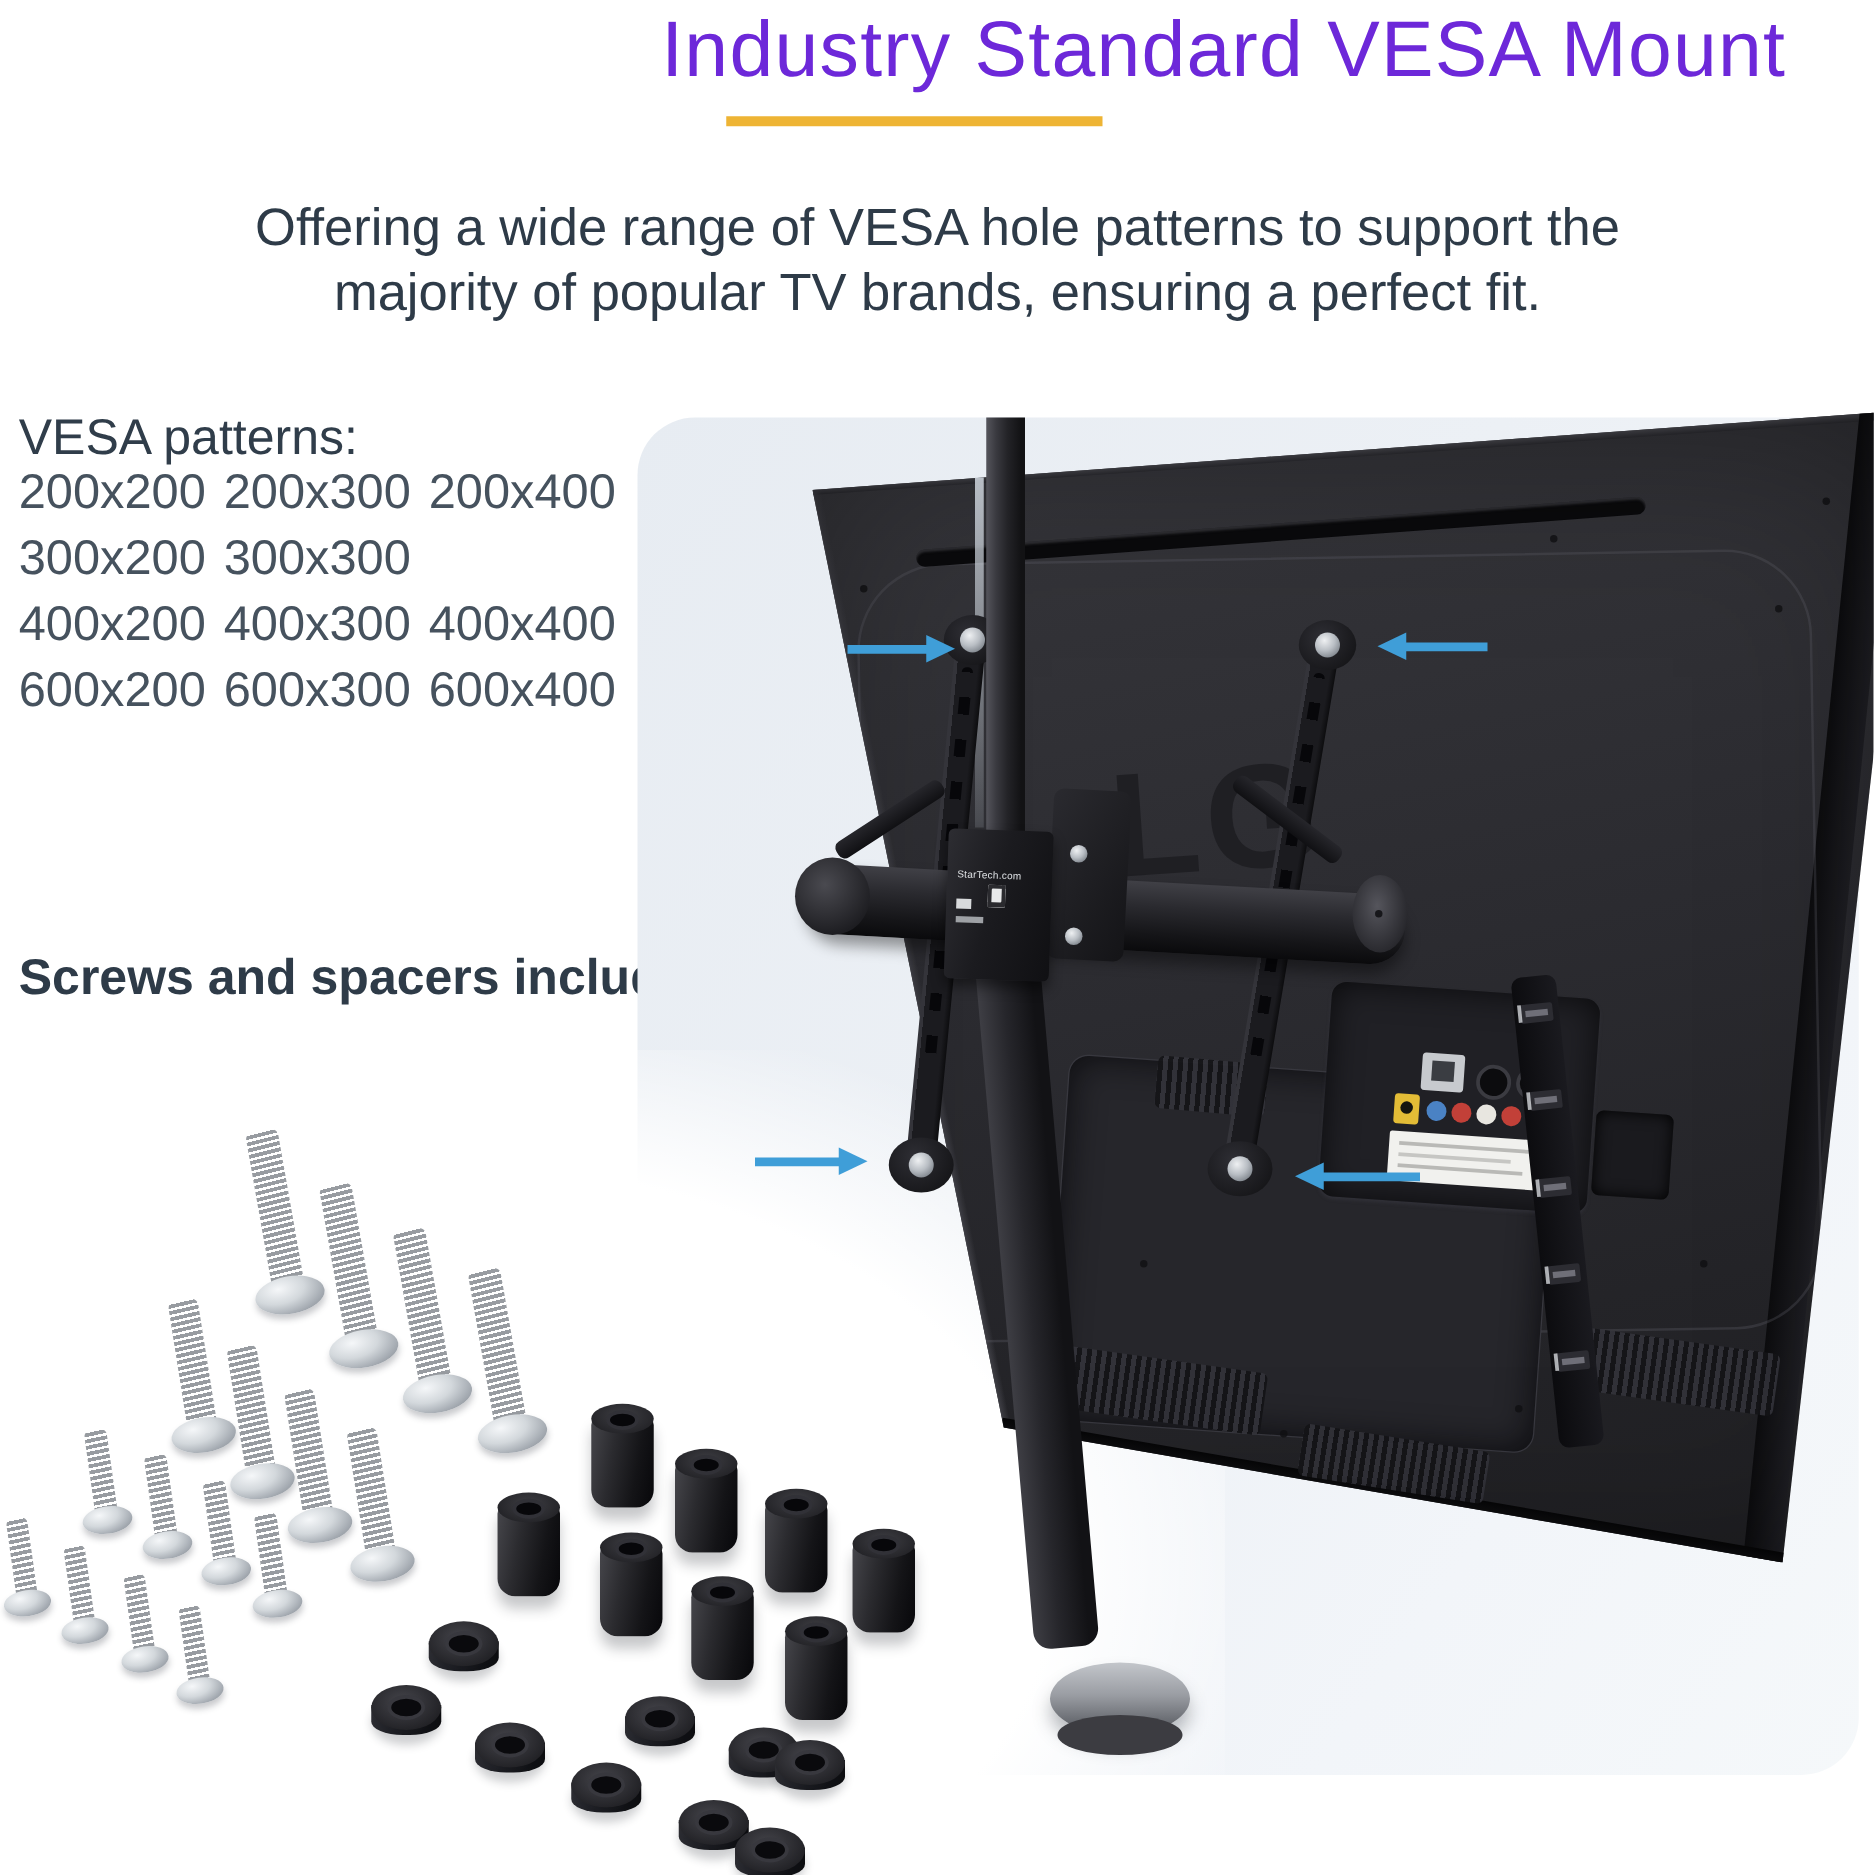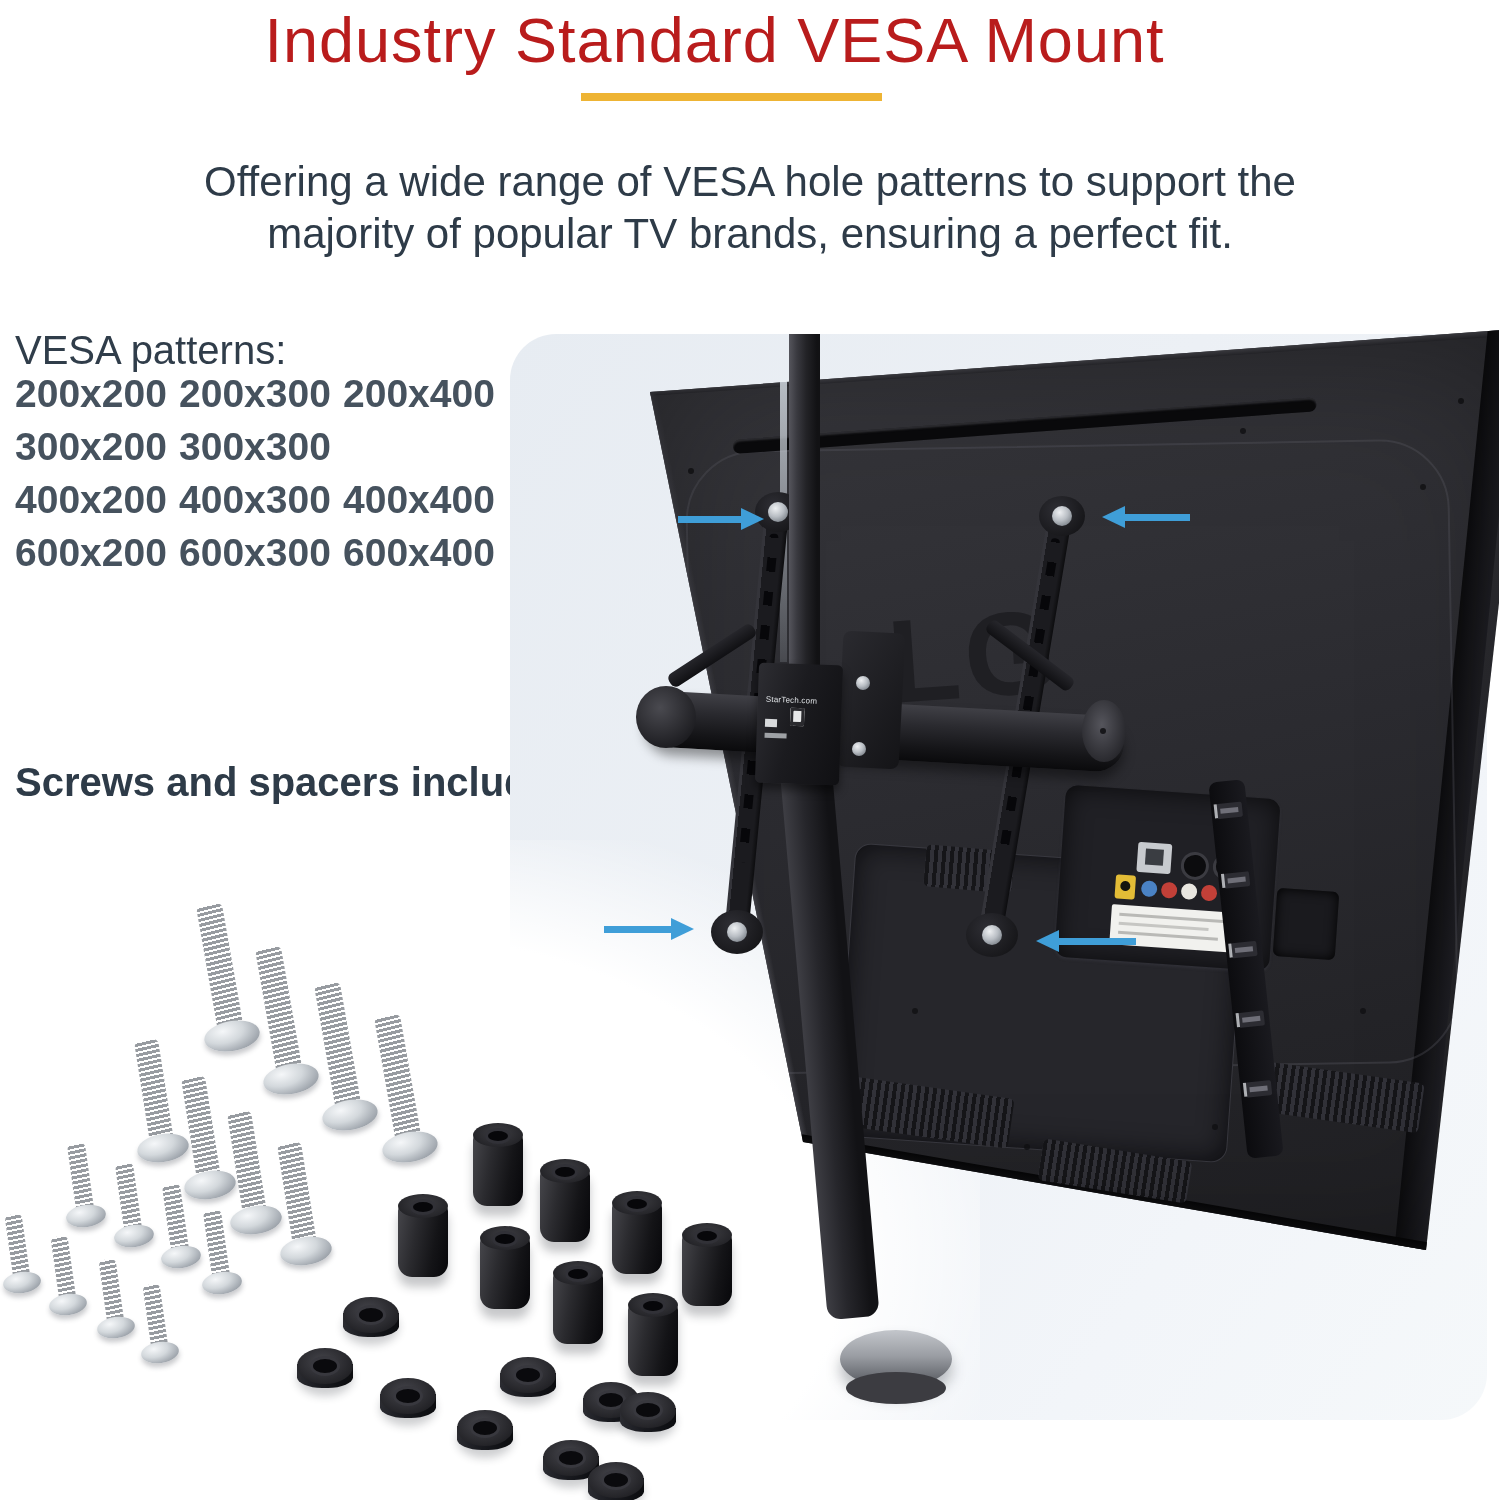--- a/index.html
+++ b/index.html
@@ -1,27 +1,27 @@
 <!DOCTYPE html>
 <html><head>
 <meta charset="utf-8">
 <style>
   html,body{margin:0;padding:0;background:#fff;}
   #stage{position:relative;width:1499px;height:1500px;background:#ffffff;overflow:hidden;
          font-family:"Liberation Sans",sans-serif;color:#2e3b48;}
   .abs{position:absolute;}
   
-  .title{left:0;top:4px;width:1429px;text-align:center;font-size:63px;font-weight:300;
-         letter-spacing:1px;color:#b91c1c;}
+  .title{left:0;top:4px;width:1429px;text-align:right;font-size:63px;font-weight:300;
+         letter-spacing:1px;color:#6d28d9;}
   .underline{left:581px;top:93px;width:301px;height:8px;background:#eeb434;}
   .subtitle{left:75px;top:156px;width:1350px;text-align:center;font-size:42px;
             font-weight:300;line-height:52px;color:#2e3b48;}
   .vesa-label{left:15px;top:328px;font-size:40px;color:#303d4a;}
   .vesa-grid{left:15px;top:372px;display:grid;grid-template-columns:164px 164px 164px;
-             grid-auto-rows:53px;font-size:39px;font-weight:700;color:#46525e;}
+             grid-auto-rows:53px;font-size:39px;font-weight:400;color:#46525e;}
   .note-title{left:15px;top:760px;font-size:40px;font-weight:700;color:#2e3b48;}
   .note-sub{left:15px;top:806px;font-size:37px;font-weight:300;color:#3a4651;}
   
   .panel{left:510px;top:334px;width:977px;height:1086px;border-radius:46px;
          background:linear-gradient(125deg,#e7ecf2 0%,#ecf0f5 40%,#f2f5f9 75%,#f5f8fa 100%);}
   .tableblob{left:-140px;top:840px;width:1120px;height:760px;
          background:radial-gradient(ellipse at 45% 55%,#ffffff 0%,#ffffff 55%,rgba(255,255,255,0) 78%);}
   
   .tv{left:0;top:0;width:1499px;height:1500px;
       clip-path:polygon(650px 392px,1530px 328px,1426px 1250px,803px 1142px);

